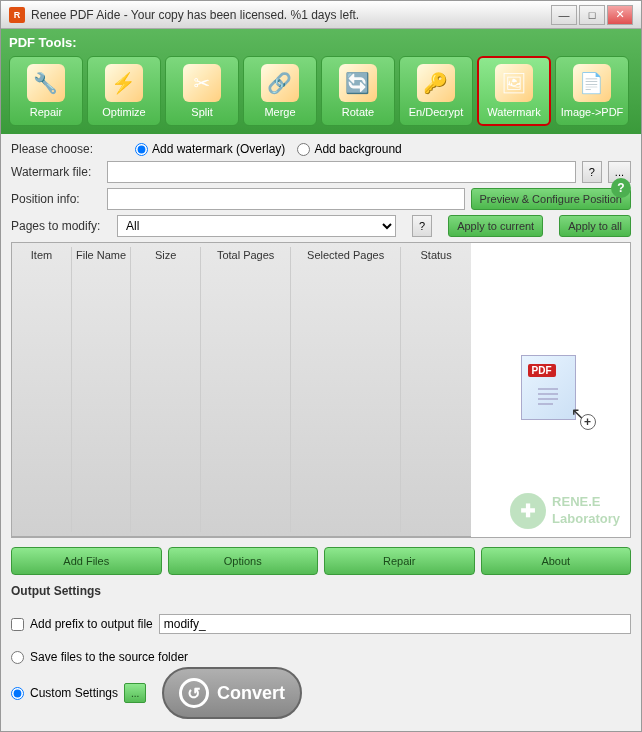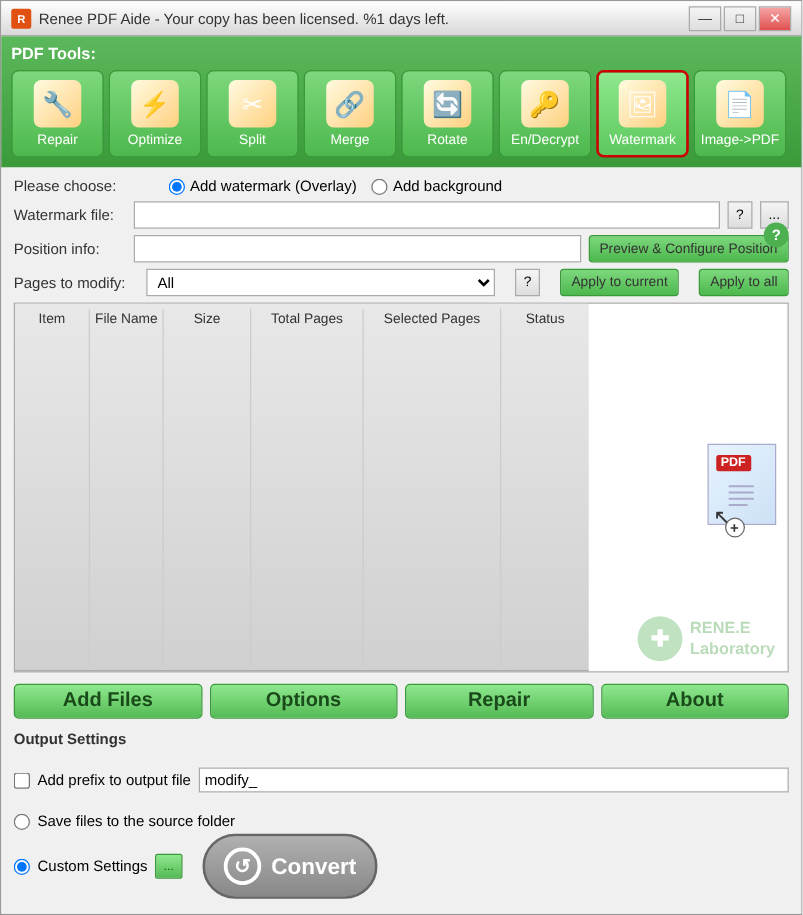--- a/index.html
+++ b/index.html
@@ -229,21 +229,20 @@
     .pdf-icon-body {
       width: 55px;
       height: 65px;
       background: linear-gradient(135deg, #e8f4ff, #cce0f5);
       border: 1px solid #aac;
       border-radius: 0;
       position: relative;
       display: flex;
       align-items: center;
       justify-content: center;
-      margin-left: 45px;
     }
     .pdf-text-badge {
       background: #cc2222;
       color: white;
       font-size: 10px;
       font-weight: bold;
       padding: 1px 4px;
       border-radius: 2px;
       position: absolute;
       top: 8px;
@@ -306,23 +305,23 @@
       gap: 6px;
       margin-top: 4px;
     }
     .action-btn {
       flex: 1;
       height: 28px;
       background: linear-gradient(to bottom, #8ee88e, #55bb55);
       border: 1px solid #3a9a3a;
       border-radius: 4px;
       cursor: pointer;
-      font-size: 16px;
+      font-size: 11px;
       color: #1a4a1a;
-      font-weight: 700;
+      font-weight: 400;
     }
     
     .output-settings {
       background: #f0f0f0;
       padding: 4px 0;
     }
     .output-title {
       font-size: 12px;
       font-weight: bold;
       color: #333;

